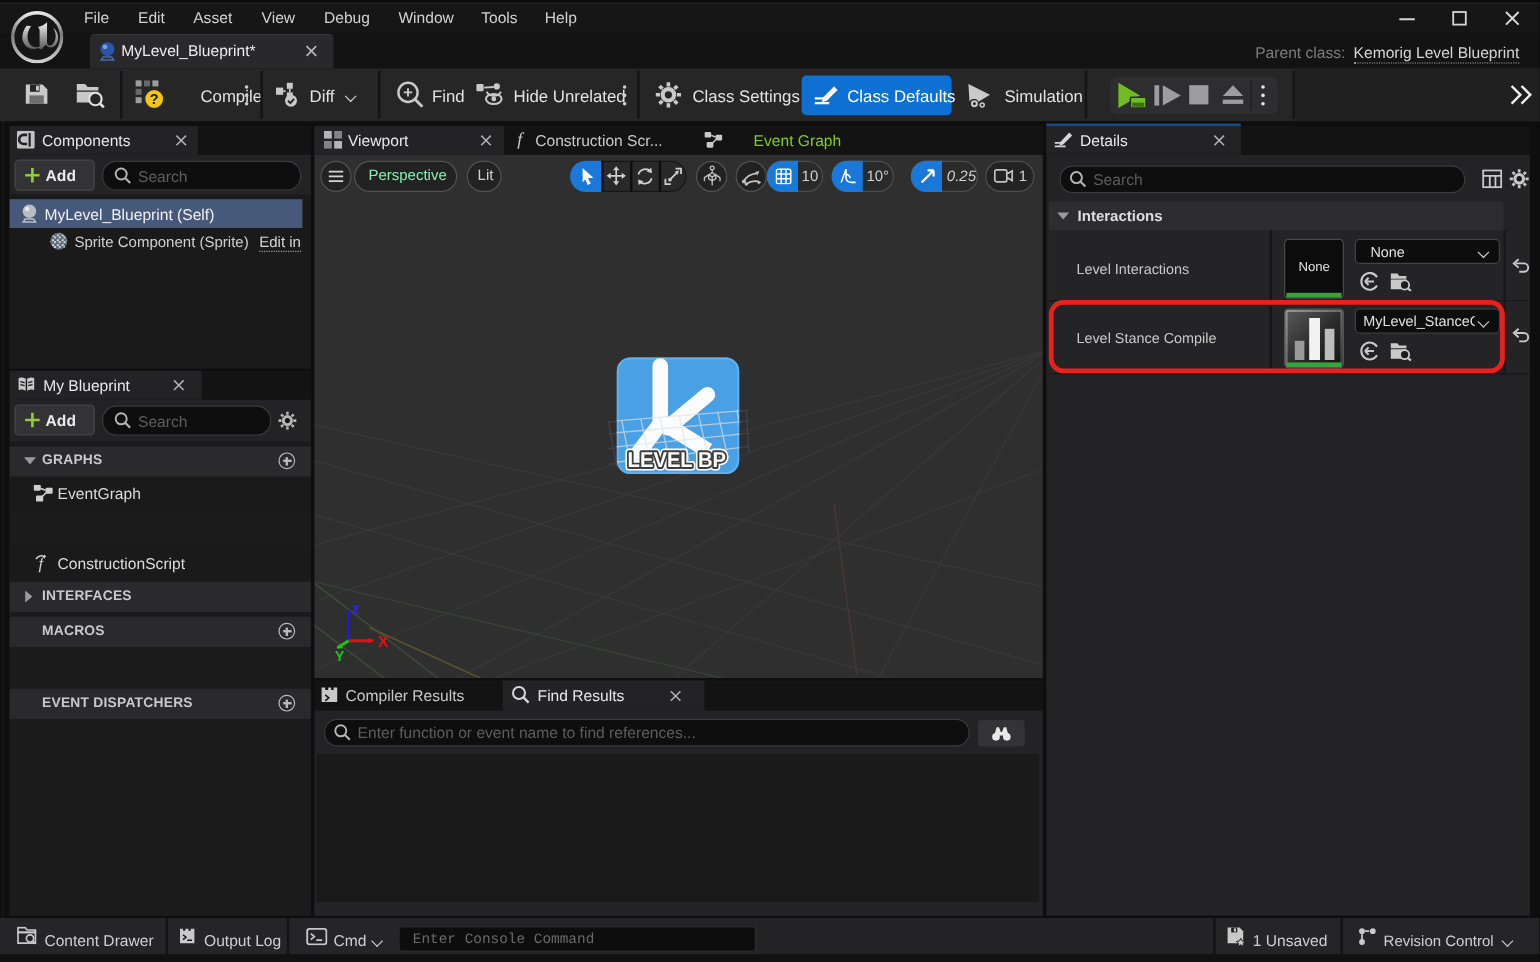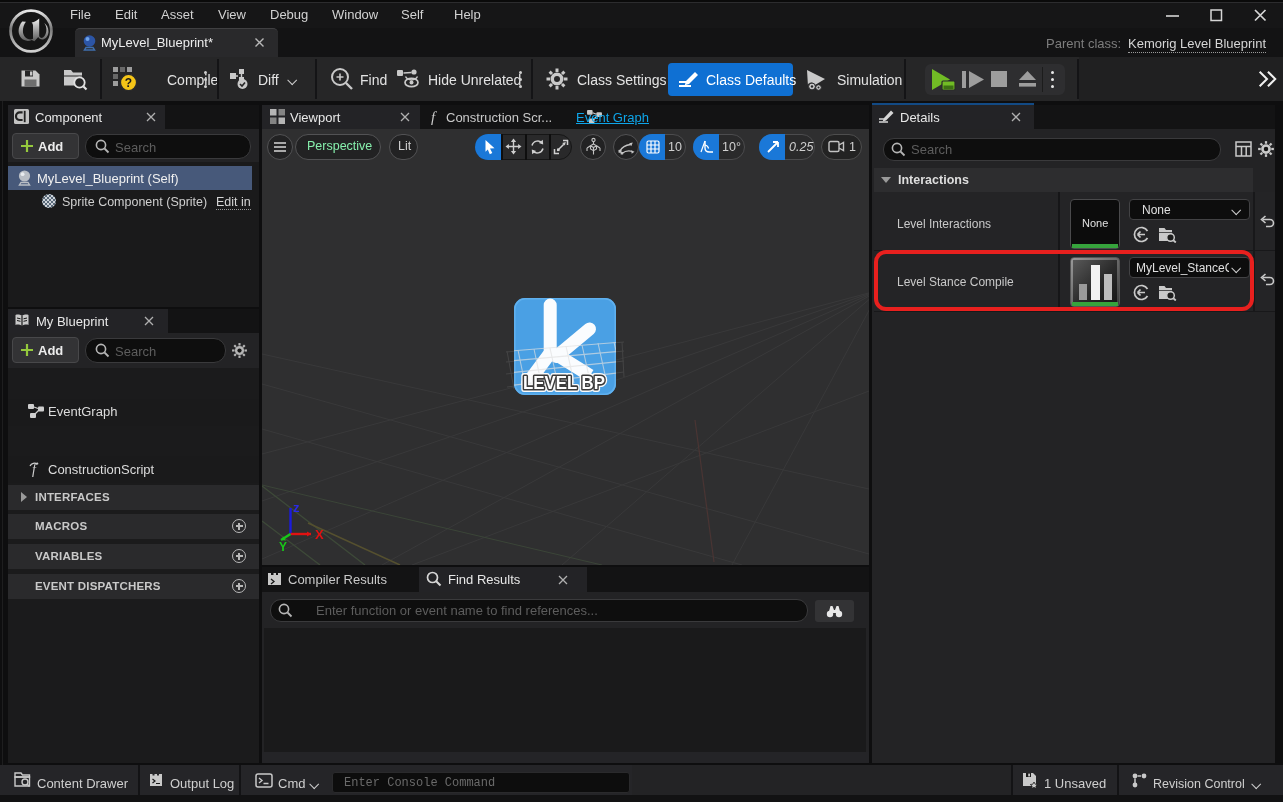--- a/index.html
+++ b/index.html
@@ -60,21 +60,21 @@
 <div id="app">
 
   <div id="titlebar"></div>
   <div class="abs" style="left:2px;top:28px;width:1px;height:767px;background:#1e1e1f;"></div>
   <div class="menu" style="left:70px;">File</div>
   <div class="menu" style="left:115px;">Edit</div>
   <div class="menu" style="left:161px;">Asset</div>
   <div class="menu" style="left:218px;">View</div>
   <div class="menu" style="left:270px;">Debug</div>
   <div class="menu" style="left:332px;">Window</div>
-  <div class="menu" style="left:401px;">Self</div>
+  <div class="menu" style="left:401px;">Tools</div>
   <div class="menu" style="left:454px;">Help</div>
 
   <svg class="abs" style="left:1166px;top:9px;" width="110" height="14" viewBox="0 0 110 14">
     <line x1="0" y1="7" x2="13" y2="7" stroke="#d6d6d6" stroke-width="1.6"></line>
     <rect x="45" y="1" width="10.5" height="10.5" fill="none" stroke="#d6d6d6" stroke-width="1.5"></rect>
     <path d="M89 1 L99.5 11.5 M99.5 1 L89 11.5" stroke="#d6d6d6" stroke-width="1.7"></path>
   </svg>
 
   <svg class="abs" style="left:9px;top:9px;z-index:6;" width="44" height="44" viewBox="0 0 44 44">
     <defs>
@@ -246,21 +246,21 @@
   </svg>
 
   <div class="tabstrip" style="left:8px;top:105px;width:251px;height:24px;"></div>
   <div class="ptab" style="left:8px;top:105px;width:157px;height:24px;"></div>
   <div id="leftpanel1" class="panelbody" style="left:8px;top:129px;width:251px;height:178px;"></div>
   <svg class="abs" style="left:14px;top:109px;" width="15" height="15" viewBox="0 0 15 15">
     <rect x="0" y="0" width="15" height="15" rx="1.5" fill="#c3c3c3"></rect>
     <path d="M8.6 3.4 H5.8 a3.8 3.8 0 0 0 0 7.6 h2.8" fill="none" stroke="#222222" stroke-width="2.2"></path>
     <rect x="9.8" y="1.8" width="1.8" height="11.4" fill="#222222"></rect>
   </svg>
-  <div class="ptab-label" style="left:35px;top:110px;">Component</div>
+  <div class="ptab-label" style="left:35px;top:110px;">Components</div>
   <svg class="abs" style="left:146px;top:112px;" width="10" height="10" viewBox="0 0 10 10">
       <path d="M1 1 L9 9 M9 1 L1 9" stroke="#b0b0b0" stroke-width="1.3"></path>
     </svg>
 
   <div class="addbtn" style="left:12px;top:133px;width:67px;height:26px;"></div>
   <svg class="abs" style="left:20px;top:139px;" width="14" height="14" viewBox="0 0 14 14">
       <path d="M7 1 V13 M1 7 H13" stroke="#95c93d" stroke-width="2.2"></path>
     </svg>
   <div class="txt" style="left:38px;top:139px;font-size:13px;font-weight:bold;color:#ececec;">Add</div>
   <div class="searchpill" style="left:85px;top:134px;width:166px;height:25px;"></div>
@@ -328,20 +328,25 @@
           <line x1="17" y1="17" x2="19.4" y2="19.4"></line>
         <line x1="4.6" y1="19.4" x2="7" y2="17"></line>
           <line x1="17" y1="7" x2="19.4" y2="4.6"></line>
       </g>
       <circle cx="12" cy="12" r="3" fill="#161616"></circle>
     </g>
   </svg>
 
   <div class="abs" style="left:8px;top:368px;width:251px;height:395px;background:#1b1b1c;"></div>
 
+  <div class="cat" style="top:372px;">
+      <div class="tri-d" style="left:12px;top:9px;"></div>
+      <div class="lbl">GRAPHS</div>
+      <div class="cplus" style="left:224px;top:5px;"></div>
+    </div>
   <div class="treerow" style="top:399px;"></div>
   <svg class="abs" style="left:28px;top:404px;" width="16" height="15" viewBox="0 0 16 15">
     <g fill="#cfcfcf">
         <rect x="0" y="0" width="6" height="5" rx="1"></rect>
         <rect x="10" y="2.5" width="6" height="5" rx="1"></rect>
         <rect x="2" y="9" width="6" height="5" rx="1"></rect>
       </g>
     <path d="M6 3 L10 4.5 M6 11 L11 6" stroke="#cfcfcf" stroke-width="1.3"></path>
   </svg>
   <div class="rowlbl" style="left:48px;top:404px;">EventGraph</div>
@@ -355,24 +360,20 @@
   <div class="rowlbl" style="left:48px;top:462px;">ConstructionScript</div>
 
   <div class="cat" style="top:485px;">
       <div class="tri-r" style="left:13px;top:7px;"></div>
       <div class="lbl">INTERFACES</div>
     </div>
   <div class="cat" style="top:514px;">
       <div class="lbl">MACROS</div>
       <div class="cplus" style="left:224px;top:5px;"></div>
     </div>
-  <div class="cat" style="top:544px;">
-      <div class="lbl">VARIABLES</div>
-      <div class="cplus" style="left:224px;top:5px;"></div>
-    </div>
   <div class="cat" style="top:574px;">
       <div class="lbl">EVENT DISPATCHERS</div>
       <div class="cplus" style="left:224px;top:5px;"></div>
     </div>
 
   <div class="tabstrip" style="left:262px;top:105px;width:607px;height:24px;"></div>
   <div class="ptab" style="left:262px;top:105px;width:158px;height:24px;"></div>
   <svg class="abs" style="left:270px;top:109px;" width="15" height="15" viewBox="0 0 15 15">
     <rect x="0" y="0" width="6.5" height="6.5" fill="#b5b5b5"></rect>
       <rect x="8.5" y="0" width="6.5" height="6.5" fill="#848484"></rect>
@@ -386,21 +387,21 @@
   <div class="txt" style="left:431px;top:109px;font-size:15px;font-style:italic;color:#c9c9c9;font-family:'Liberation Serif';">f</div>
   <div class="ptab-label" style="left:446px;top:110px;color:#c9c9c9;">Construction Scr...</div>
   <svg class="abs" style="left:587px;top:110px;" width="15" height="14" viewBox="0 0 16 15">
     <g fill="#c9c9c9">
         <rect x="0" y="0" width="6" height="5" rx="1"></rect>
         <rect x="10" y="2.5" width="6" height="5" rx="1"></rect>
         <rect x="2" y="9" width="6" height="5" rx="1"></rect>
       </g>
     <path d="M6 3 L10 4.5 M6 11 L11 6" stroke="#c9c9c9" stroke-width="1.3"></path>
   </svg>
-  <div class="ptab-label" style="left:576px;top:110px;color:#0ea5e9;text-decoration:underline;">Event Graph</div>
+  <div class="ptab-label" style="left:628px;top:110px;color:#84cc16;">Event Graph</div>
 
   <div id="vp">
     <svg width="607" height="436" viewBox="0 0 607 436" style="position:absolute;left:0;top:0;">
 
       <g stroke="#39393a" stroke-width="1">
         <line x1="618" y1="161" x2="0" y2="325"></line>
         <line x1="618" y1="161" x2="0" y2="372"></line>
         <line x1="618" y1="161" x2="0" y2="430"></line>
         <line x1="618" y1="161" x2="120" y2="436"></line>
         <line x1="618" y1="161" x2="300" y2="436"></line>
@@ -587,21 +588,21 @@
   <svg class="abs" style="left:558px;top:575px;" width="10" height="10" viewBox="0 0 10 10">
       <path d="M1 1 L9 9 M9 1 L1 9" stroke="#b0b0b0" stroke-width="1.3"></path>
     </svg>
 
   <div class="panelbody" style="left:262px;top:592px;width:607px;height:171px;"></div>
   <div class="searchpill" style="left:270px;top:599px;width:538px;height:23px;border-radius:11px;"></div>
   <svg class="abs" style="left:278px;top:603px;" width="15" height="15" viewBox="0 0 15 15">
       <circle cx="6" cy="6" r="4.6" fill="none" stroke="#b5b5b5" stroke-width="1.6"></circle>
       <line x1="9.5" y1="9.5" x2="13.5" y2="13.5" stroke="#b5b5b5" stroke-width="1.8"></line>
     </svg>
-  <div class="sph" style="left:316px;top:603px;">Enter function or event name to find references...</div>
+  <div class="sph" style="left:298px;top:603px;">Enter function or event name to find references...</div>
   <div class="abs" style="left:815px;top:600px;width:39px;height:22px;background:#333335;border-radius:3px;"></div>
   <svg class="abs" style="left:826px;top:604px;" width="17" height="14" viewBox="0 0 17 14">
     <g fill="#e8e8e8">
         <circle cx="4" cy="10" r="3.2"></circle>
         <circle cx="13" cy="10" r="3.2"></circle>
         <path d="M2.5 9 L4.5 2 h2 L8 6 h1 L10.5 2 h2 L14.5 9 Z"></path>
       </g>
   </svg>
   <div class="abs" style="left:264px;top:628px;width:602px;height:124px;background:#1a1a1b;"></div>
   <div class="abs" style="left:262px;top:752px;width:607px;height:11px;background:#242427;"></div>

